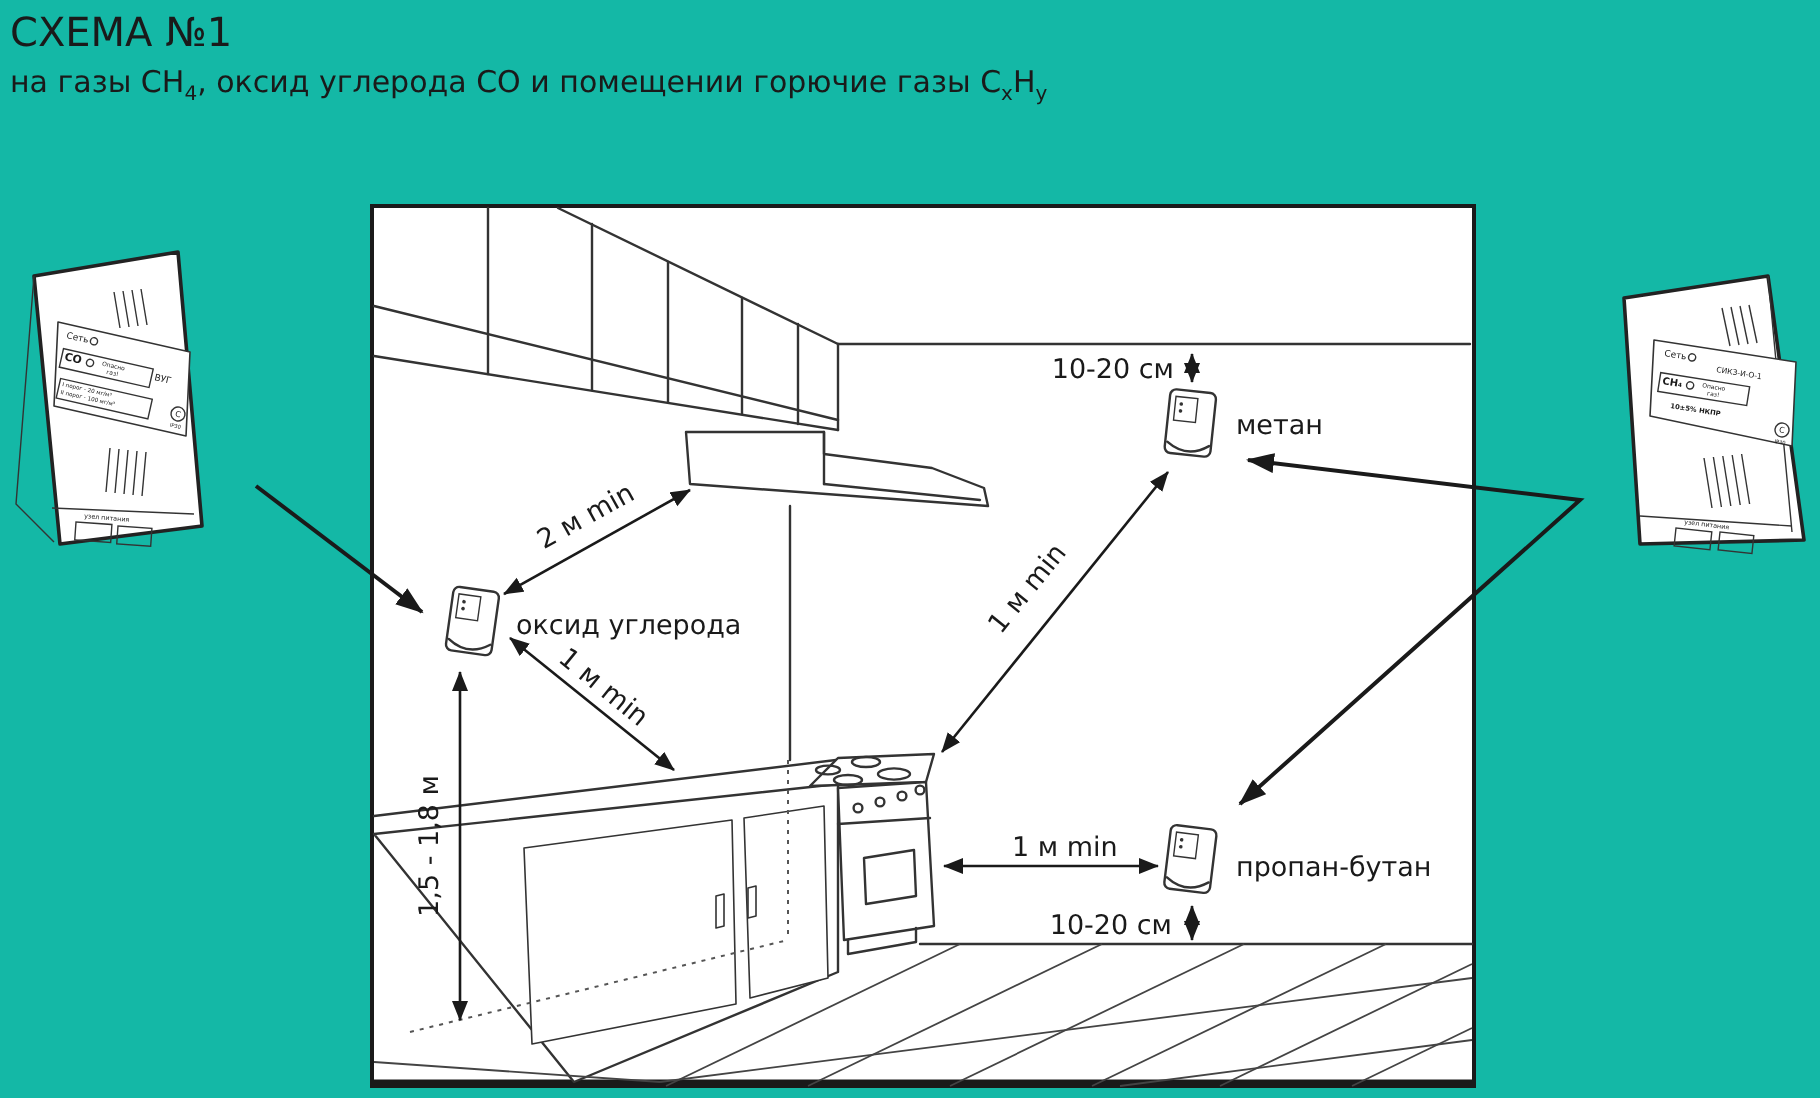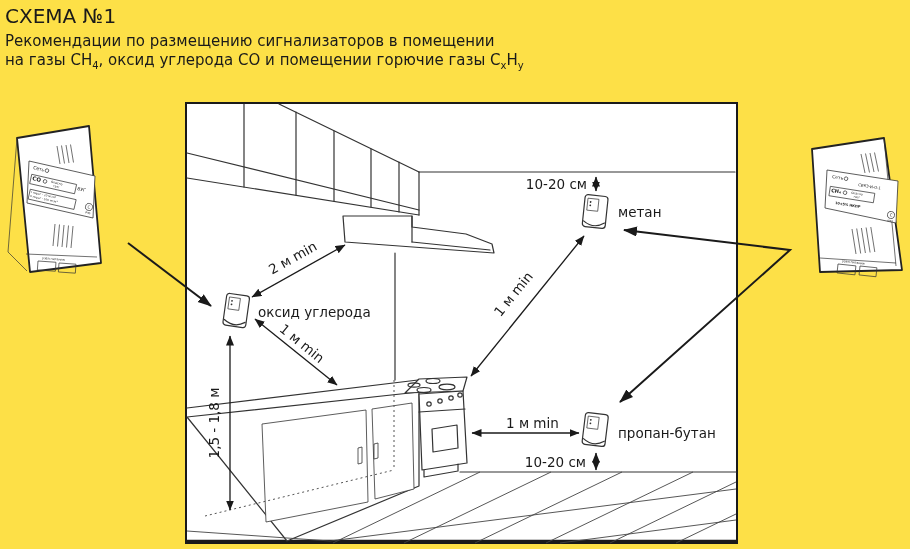--- a/index.html
+++ b/index.html
@@ -1,16 +1,16 @@
 <!DOCTYPE html>
 <html><head>
 <meta charset="utf-8">
 <style>
   html,body{margin:0;padding:0;background:#fff;}
-  #page{position:relative;width:910px;height:549px;background:#fde047;overflow:hidden;
+  #page{position:relative;width:910px;height:549px;background:#14b8a6;overflow:hidden;
         font-family:"DejaVu Sans",sans-serif;color:#1a1a1a;}
   #hdr{position:absolute;left:5px;top:4px;line-height:1.2;}
   #hdr .t{font-size:20px;margin:0 0 4px 0;font-weight:400;}
   #hdr .s{font-size:15px;margin:1px 0;}
   #hdr sub{font-size:10px;}
   svg{position:absolute;left:0;top:0;}
   svg text{fill:#1a1a1a;font-family:"DejaVu Sans",sans-serif;}
   .ln{stroke:#333;stroke-width:1.2;fill:none;stroke-linecap:round;stroke-linejoin:round;}
   .thin{stroke:#444;stroke-width:0.9;fill:none;}
   .wht{fill:#fff;stroke:#333;stroke-width:1.2;stroke-linejoin:round;}
@@ -22,21 +22,20 @@
   .dl{stroke:#333;stroke-width:0.7;fill:none;}
   .dbox{fill:#fff;stroke:#333;stroke-width:0.8;stroke-linejoin:round;}
 </style>
 </head>
 <body>
 
 <div id="page">
 
   <div id="hdr">
     <div class="t">СХЕМА №1</div>
-    <div class="s">Рекомендации по размещению сигнализаторов в помещении</div>
     <div class="s"><span>на газы СН</span><sub>4</sub><span>, оксид углерода СО и помещении горючие газы С</span><sub>х</sub><span>Н</span><sub>у</sub></div>
   </div>
 
   <svg width="910" height="549" viewBox="0 0 910 549">
     <defs>
       <marker id="ah" markerWidth="11" markerHeight="9" refX="9.5" refY="4" orient="auto-start-reverse" markerUnits="userSpaceOnUse">
         <path d="M0,0 L10,4 L0,8 z" fill="#1a1a1a"></path>
       </marker>
       <marker id="ahb" markerWidth="15" markerHeight="12" refX="13" refY="5" orient="auto-start-reverse" markerUnits="userSpaceOnUse">
         <path d="M0,0 L14,5 L0,10 z" fill="#1a1a1a"></path>

